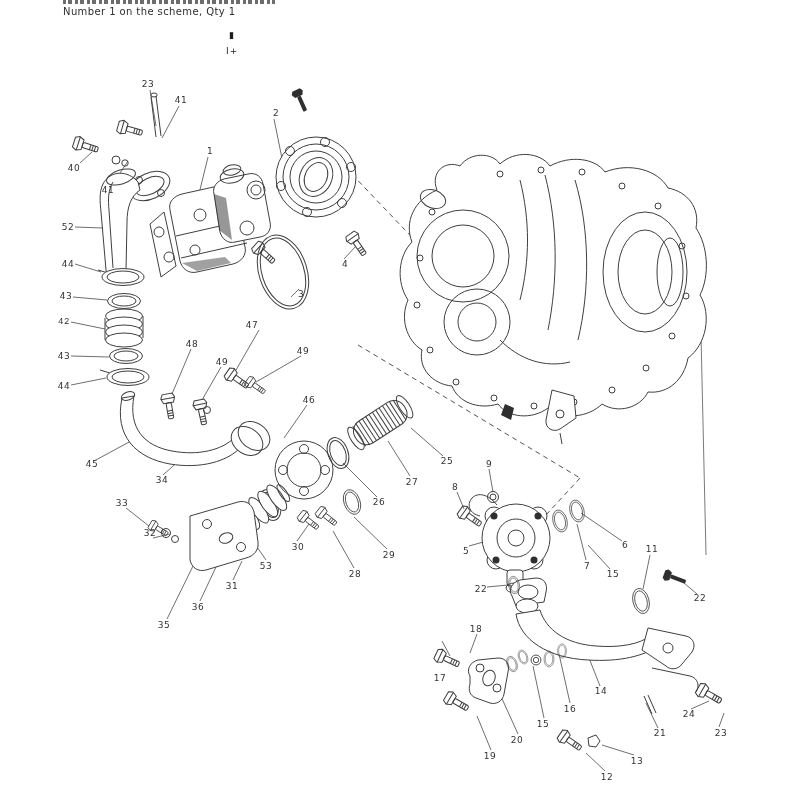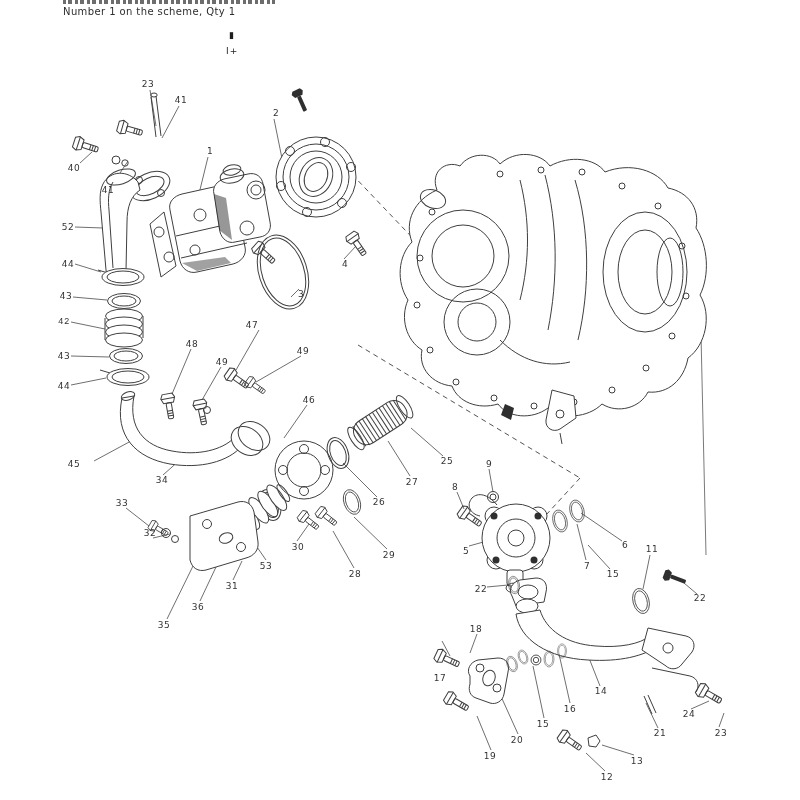--- a/index.html
+++ b/index.html
@@ -377,21 +377,21 @@
       <span class="callout" style="left: 301px; top: 294px;">3</span>
       <span class="callout" style="left: 66px; top: 296px;">43</span>
       <span class="callout" style="left: 64px; top: 322px; font-family: Liberation Mono, monospace;">42</span>
       <span class="callout" style="left: 252px; top: 325px;">47</span>
       <span class="callout" style="left: 192px; top: 344px;">48</span>
       <span class="callout" style="left: 303px; top: 351px;">49</span>
       <span class="callout" style="left: 64px; top: 356px;">43</span>
       <span class="callout" style="left: 222px; top: 362px;">49</span>
       <span class="callout" style="left: 64px; top: 386px;">44</span>
       <span class="callout" style="left: 309px; top: 400px;">46</span>
-      <span class="callout" style="left: 74px; top: 464px;">45</span>
+      <span class="callout" style="left: 92px; top: 464px;">45</span>
       <span class="callout" style="left: 447px; top: 461px;">25</span>
       <span class="callout" style="left: 489px; top: 464px;">9</span>
       <span class="callout" style="left: 162px; top: 480px;">34</span>
       <span class="callout" style="left: 412px; top: 482px;">27</span>
       <span class="callout" style="left: 455px; top: 487px;">8</span>
       <span class="callout" style="left: 379px; top: 502px; text-align: center;">26</span>
       <span class="callout" style="left: 122px; top: 503px;">33</span>
       <span class="callout" style="left: 150px; top: 533px;">32</span>
       <span class="callout" style="left: 298px; top: 547px;">30</span>
       <span class="callout" style="left: 625px; top: 545px;">6</span>

